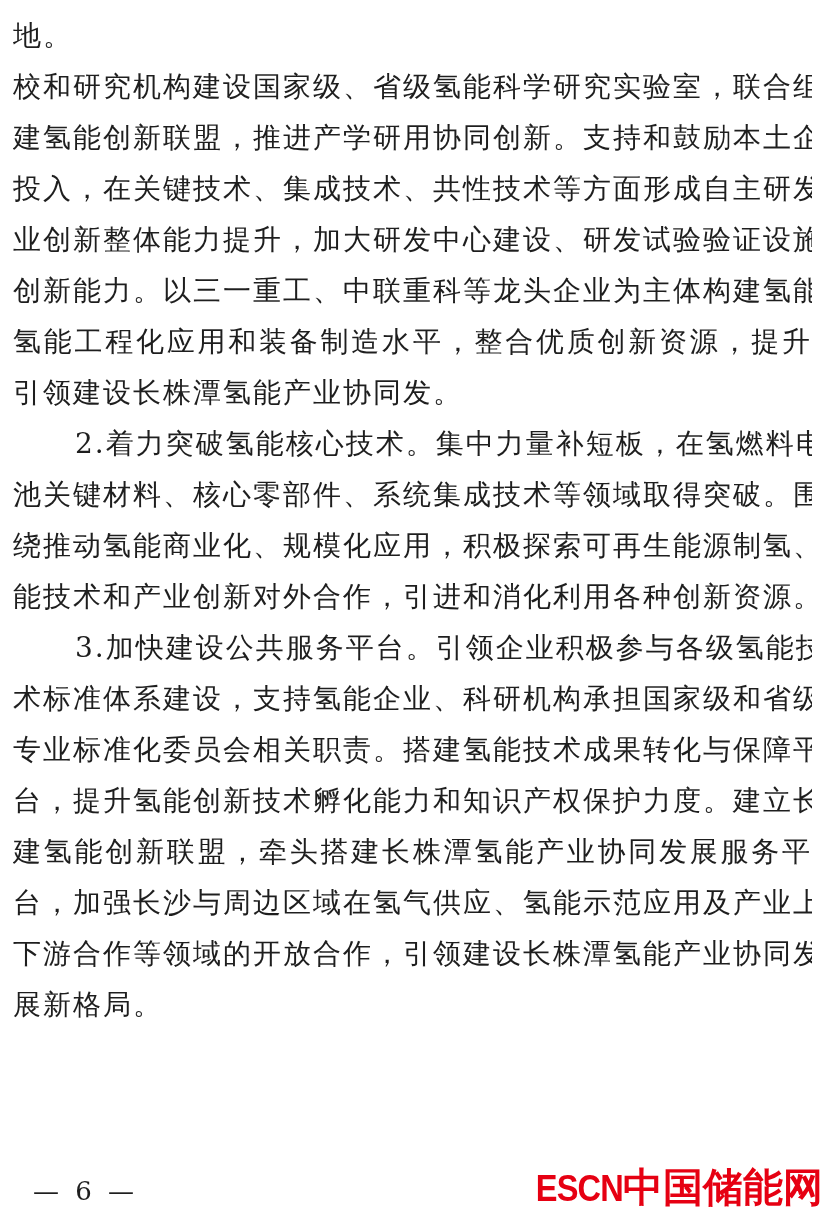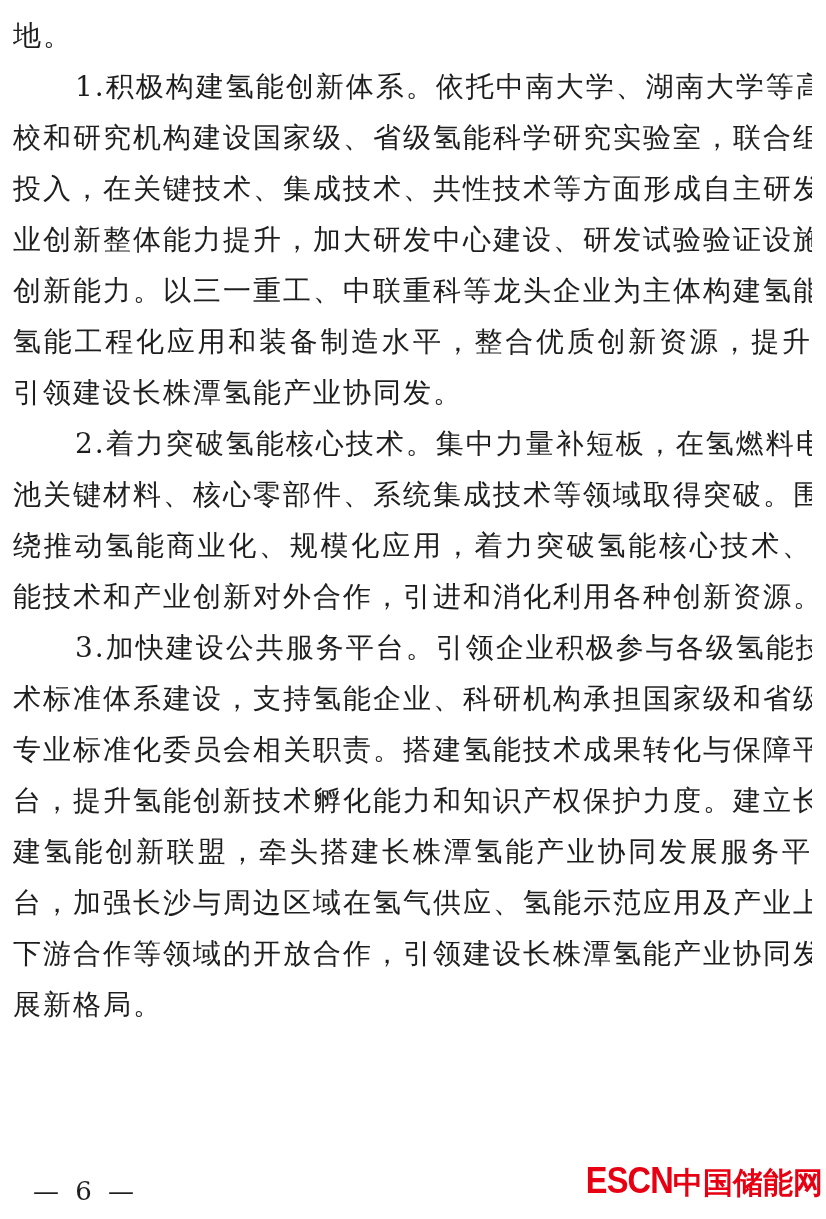--- a/index.html
+++ b/index.html
@@ -63,43 +63,43 @@
     font-weight: 700;
     font-size: 37px;
     letter-spacing: -1px;
     transform: scaleX(0.88);
     transform-origin: right bottom;
     display: inline-block;
   }
   .logo-cjk {
     font-family: "Liberation Sans", "DejaVu Sans", sans-serif;
     font-weight: 700;
-    font-size: 30px;
+    font-size: 40px;
     letter-spacing: 0px;
     display: inline-block;
   }
 </style>
 </head>
 <body>
 
 <div class="page">
 
   <div class="content">
 
   <div class="line endline">地。</div>
-      <div class="line indent">1.积极构建氢能创新体系。依托中南大学、湖南大学等高</div>
       <div class="line">校和研究机构建设国家级、省级氢能科学研究实验室，联合组</div>
+      <div class="line">建氢能创新联盟，推进产学研用协同创新。支持和鼓励本土企</div>
       <div class="line">投入，在关键技术、集成技术、共性技术等方面形成自主研发</div>
       <div class="line">业创新整体能力提升，加大研发中心建设、研发试验验证设施</div>
       <div class="line">创新能力。以三一重工、中联重科等龙头企业为主体构建氢能</div>
       <div class="line">氢能工程化应用和装备制造水平，整合优质创新资源，提升</div>
       <div class="line endline">引领建设长株潭氢能产业协同发。</div>
       <div class="line indent">2.着力突破氢能核心技术。集中力量补短板，在氢燃料电</div>
       <div class="line">池关键材料、核心零部件、系统集成技术等领域取得突破。围</div>
-      <div class="line">绕推动氢能商业化、规模化应用，着力突破氢能核心技术、</div>
+      <div class="line">绕推动氢能商业化、规模化应用，积极探索可再生能源制氢、</div>
       <div class="line">能技术和产业创新对外合作，引进和消化利用各种创新资源。</div>
       <div class="line indent">3.加快建设公共服务平台。引领企业积极参与各级氢能技</div>
       <div class="line">术标准体系建设，支持氢能企业、科研机构承担国家级和省级</div>
       <div class="line">专业标准化委员会相关职责。搭建氢能技术成果转化与保障平</div>
       <div class="line">台，提升氢能创新技术孵化能力和知识产权保护力度。建立长</div>
       <div class="line">建氢能创新联盟，牵头搭建长株潭氢能产业协同发展服务平</div>
       <div class="line">台，加强长沙与周边区域在氢气供应、氢能示范应用及产业上</div>
       <div class="line">下游合作等领域的开放合作，引领建设长株潭氢能产业协同发</div>
       <div class="line endline">展新格局。</div>
     </div>

